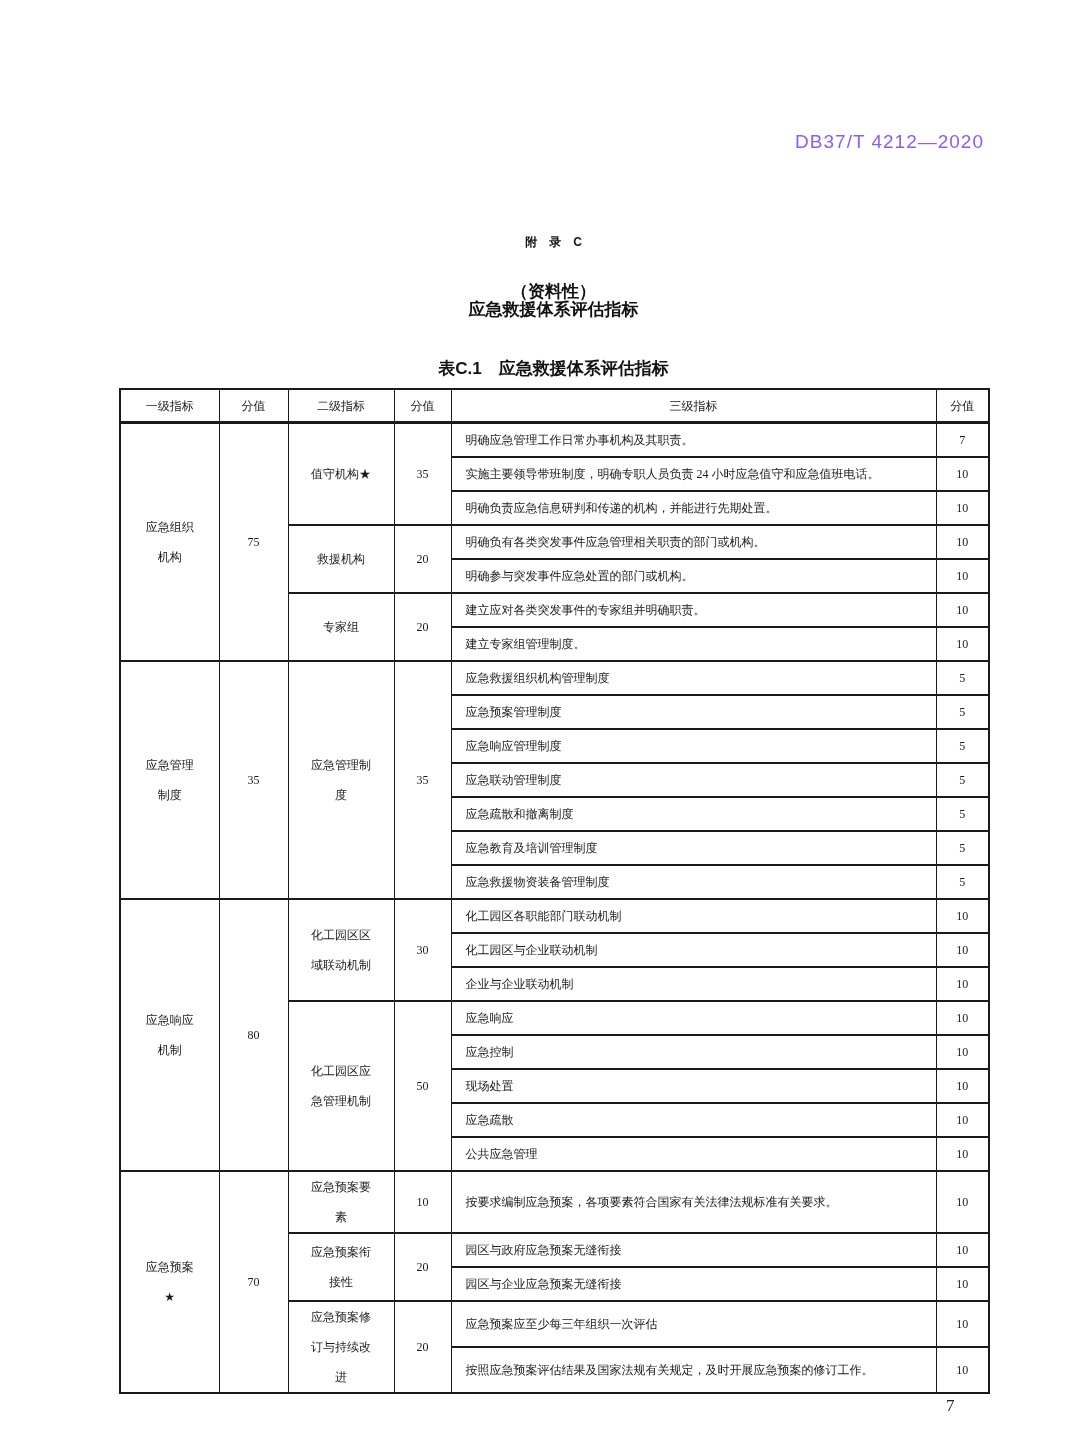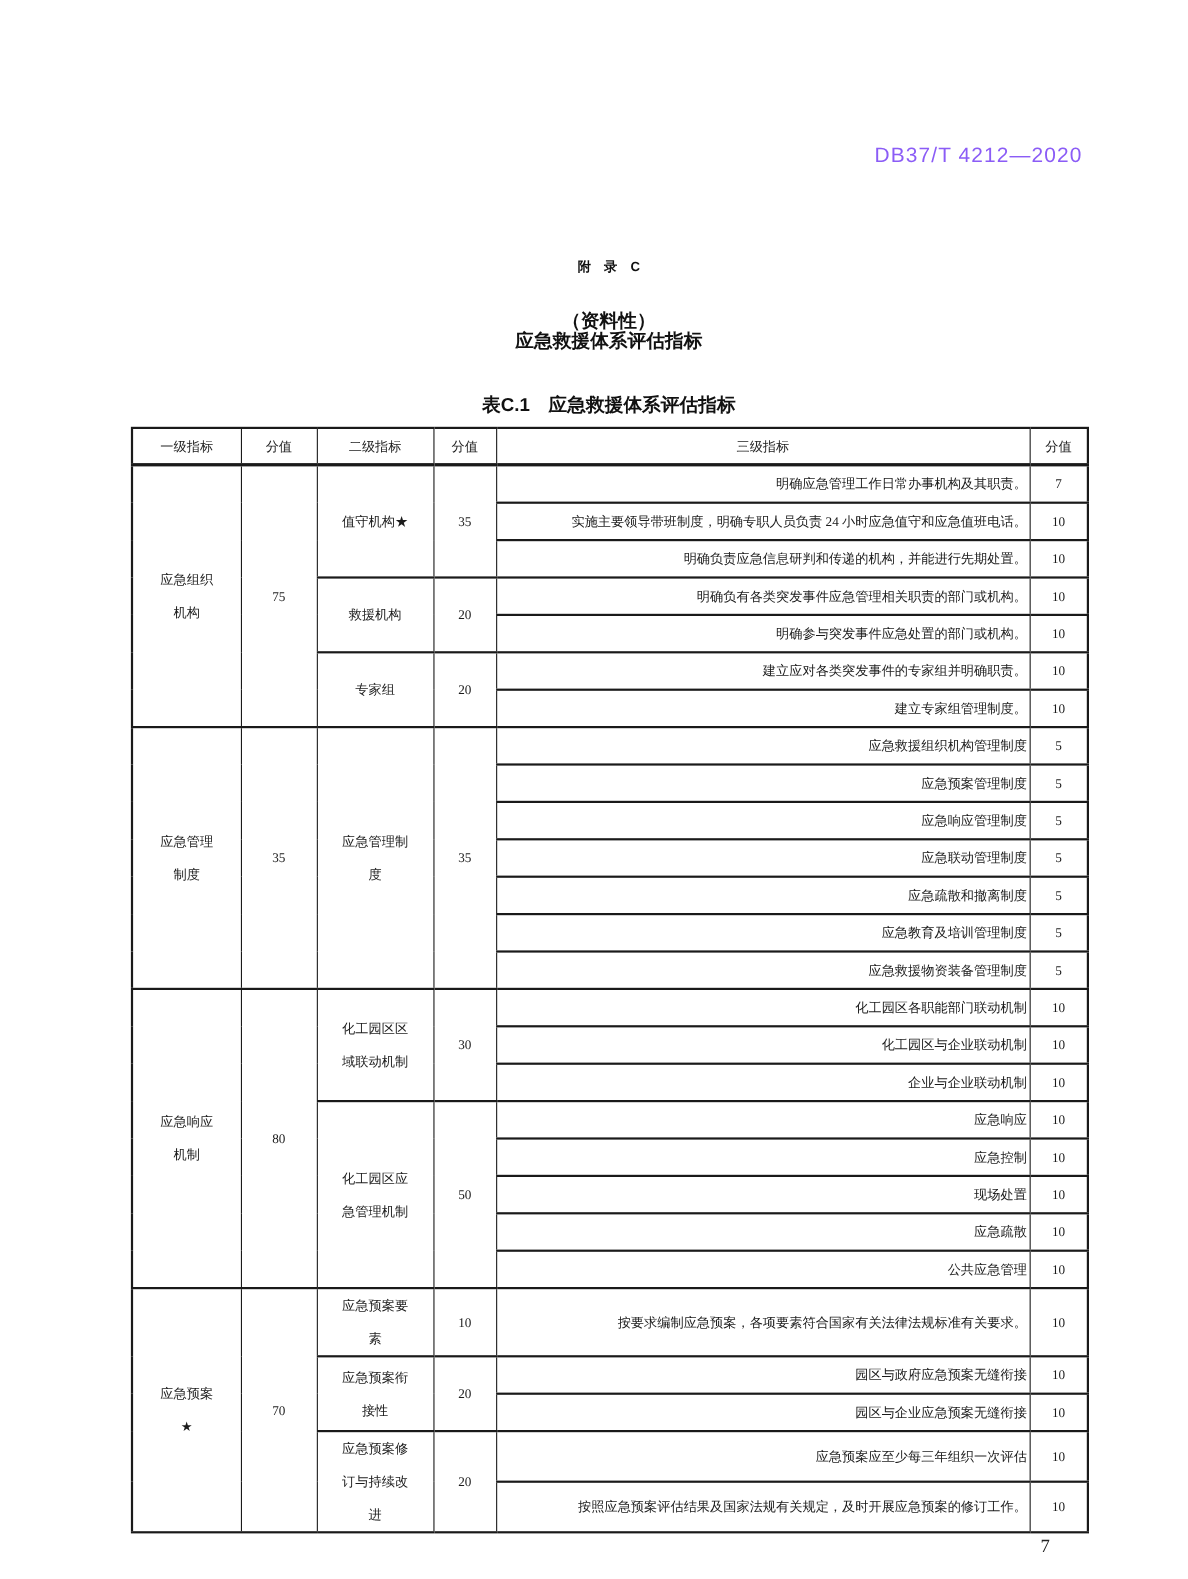--- a/index.html
+++ b/index.html
@@ -81,22 +81,22 @@
   .indicator-table thead th {
     height: 31px;
     text-align: center;
     border-bottom: 3px solid #1a1a1a;
   }
   .indicator-table tbody tr { height: 30px; }
 
   .indicator-table td.center { text-align: center; }
   .indicator-table td.multiline { white-space: pre-line; line-height: 30px; }
   .indicator-table td.l3 {
-    text-align: right;
-    padding: 2px 2px;
+    text-align: left;
+    padding: 2px 14px;
   }
   .indicator-table td.score { text-align: center; }
 
   
   .page-number {
     position: absolute;
     left: 946px;
     top: 1396px;
     font-size: 17px;
     color: #222;

